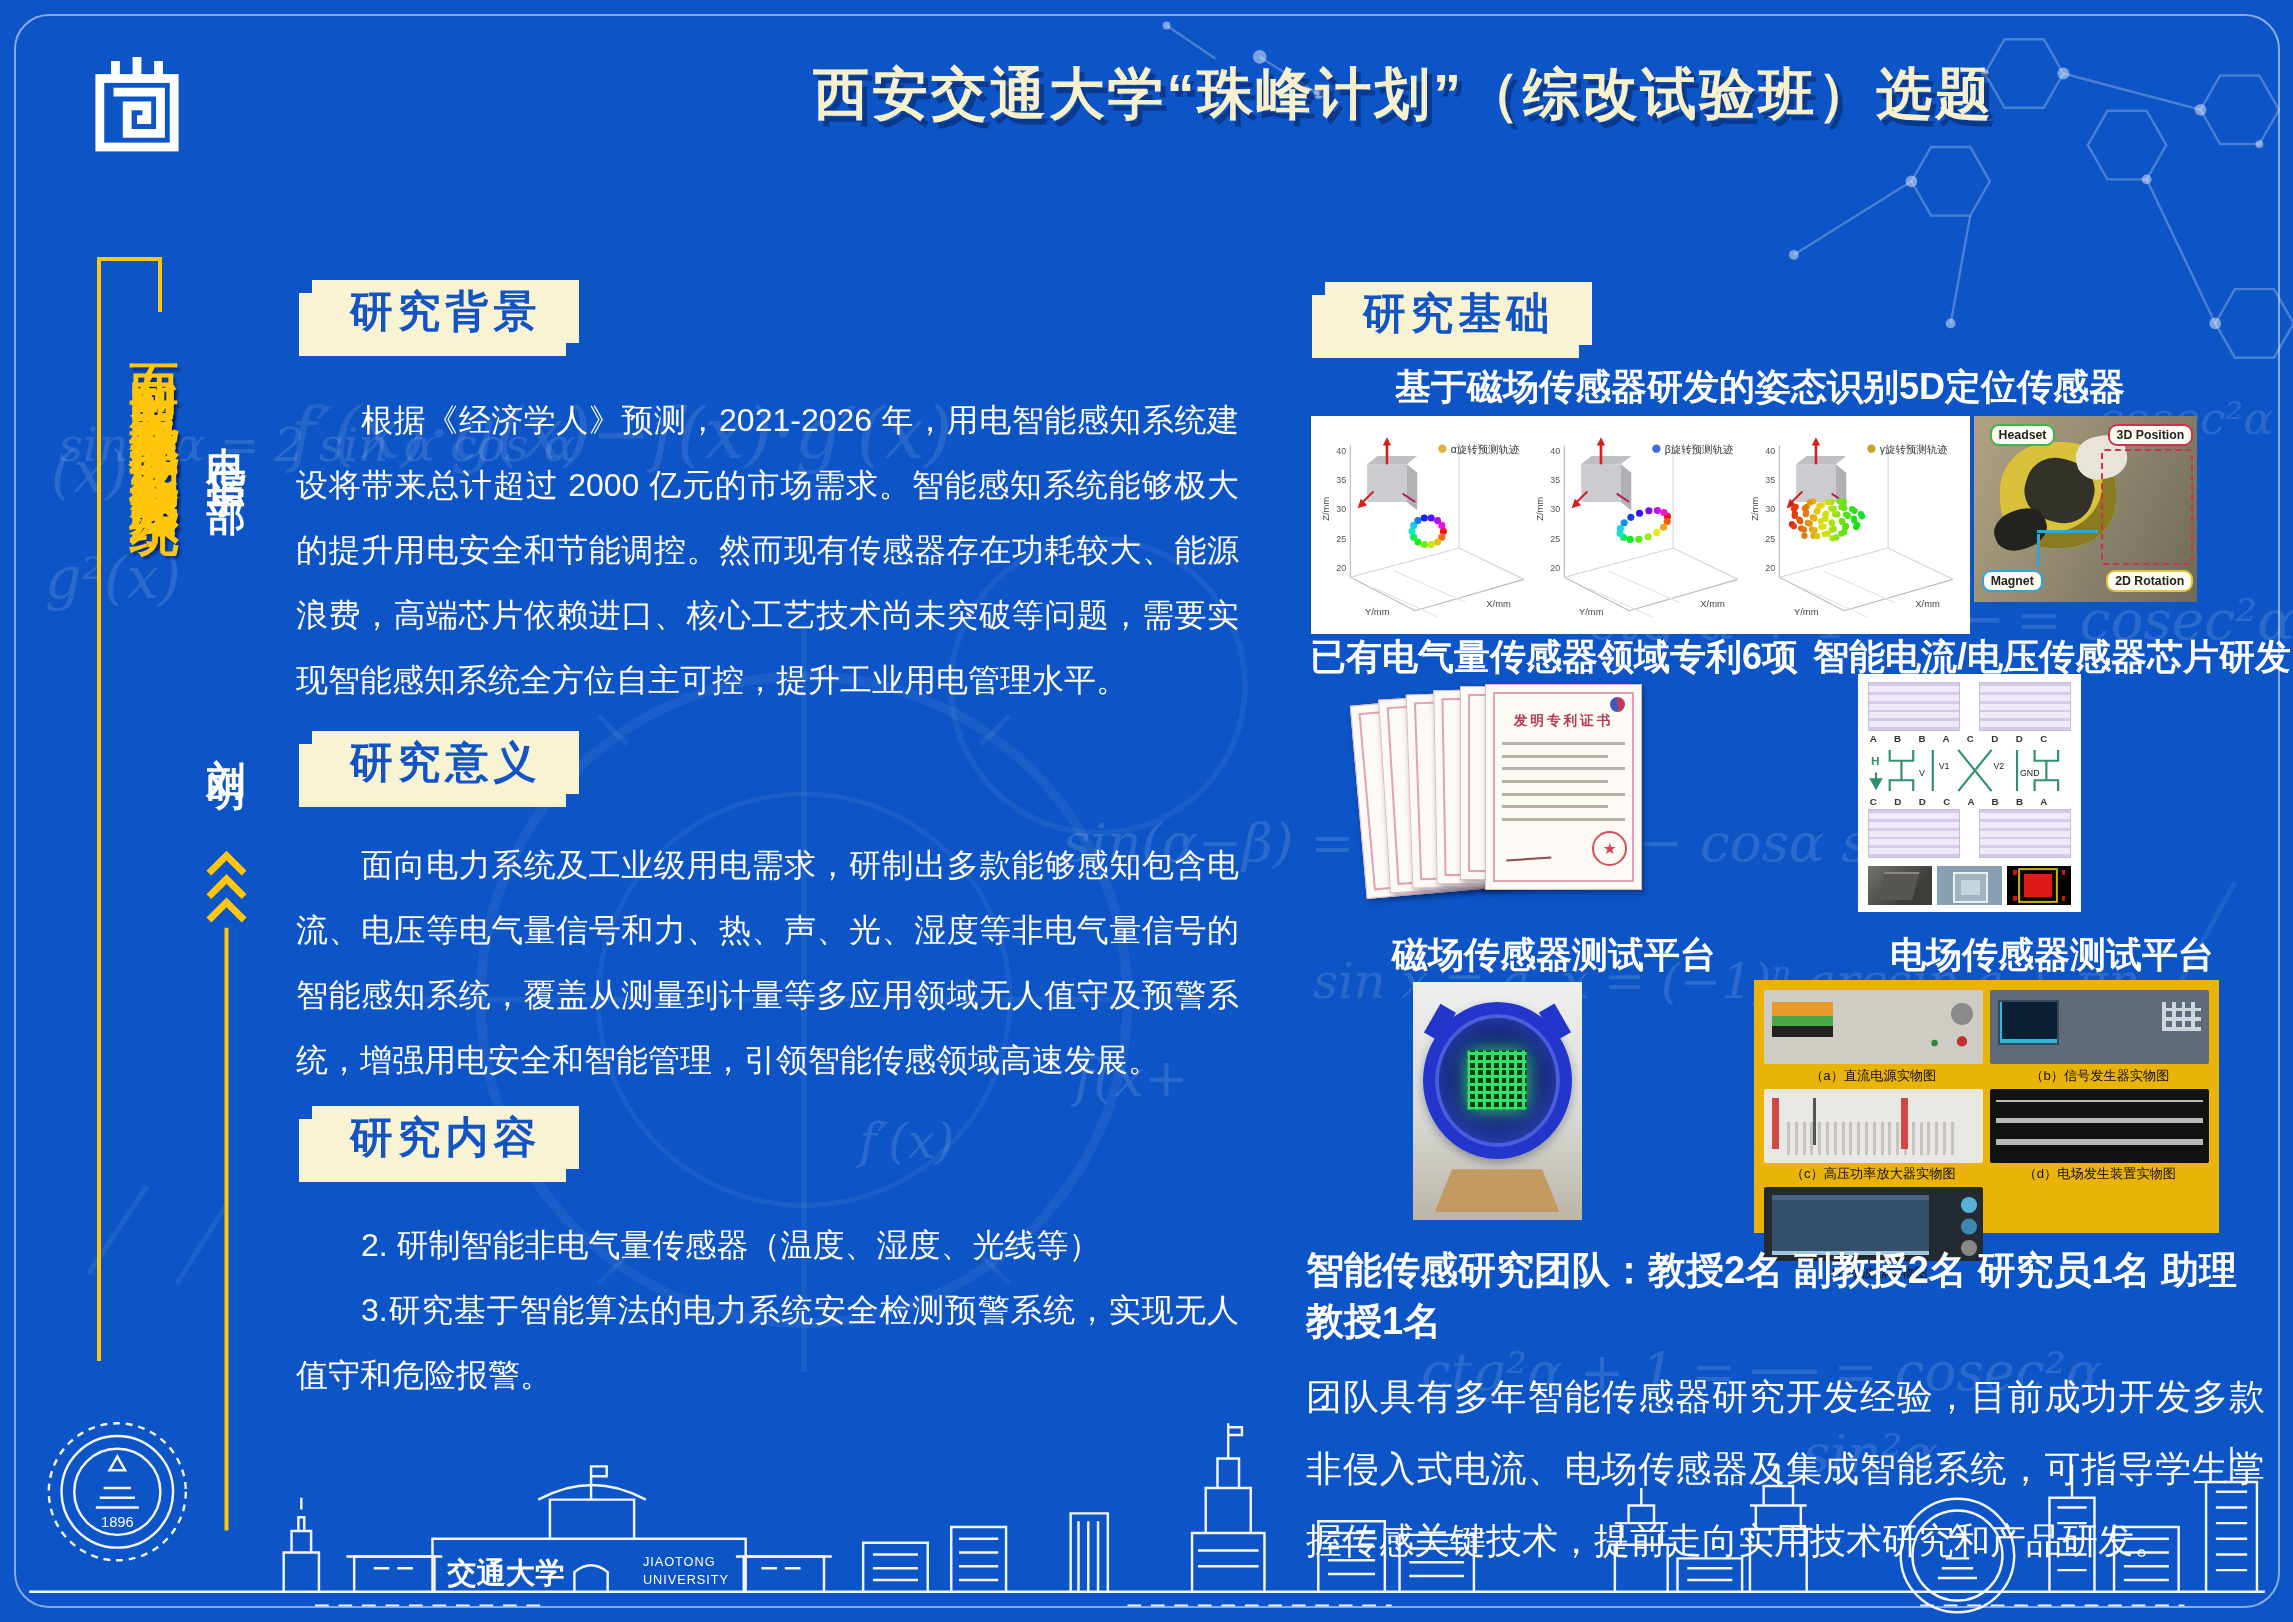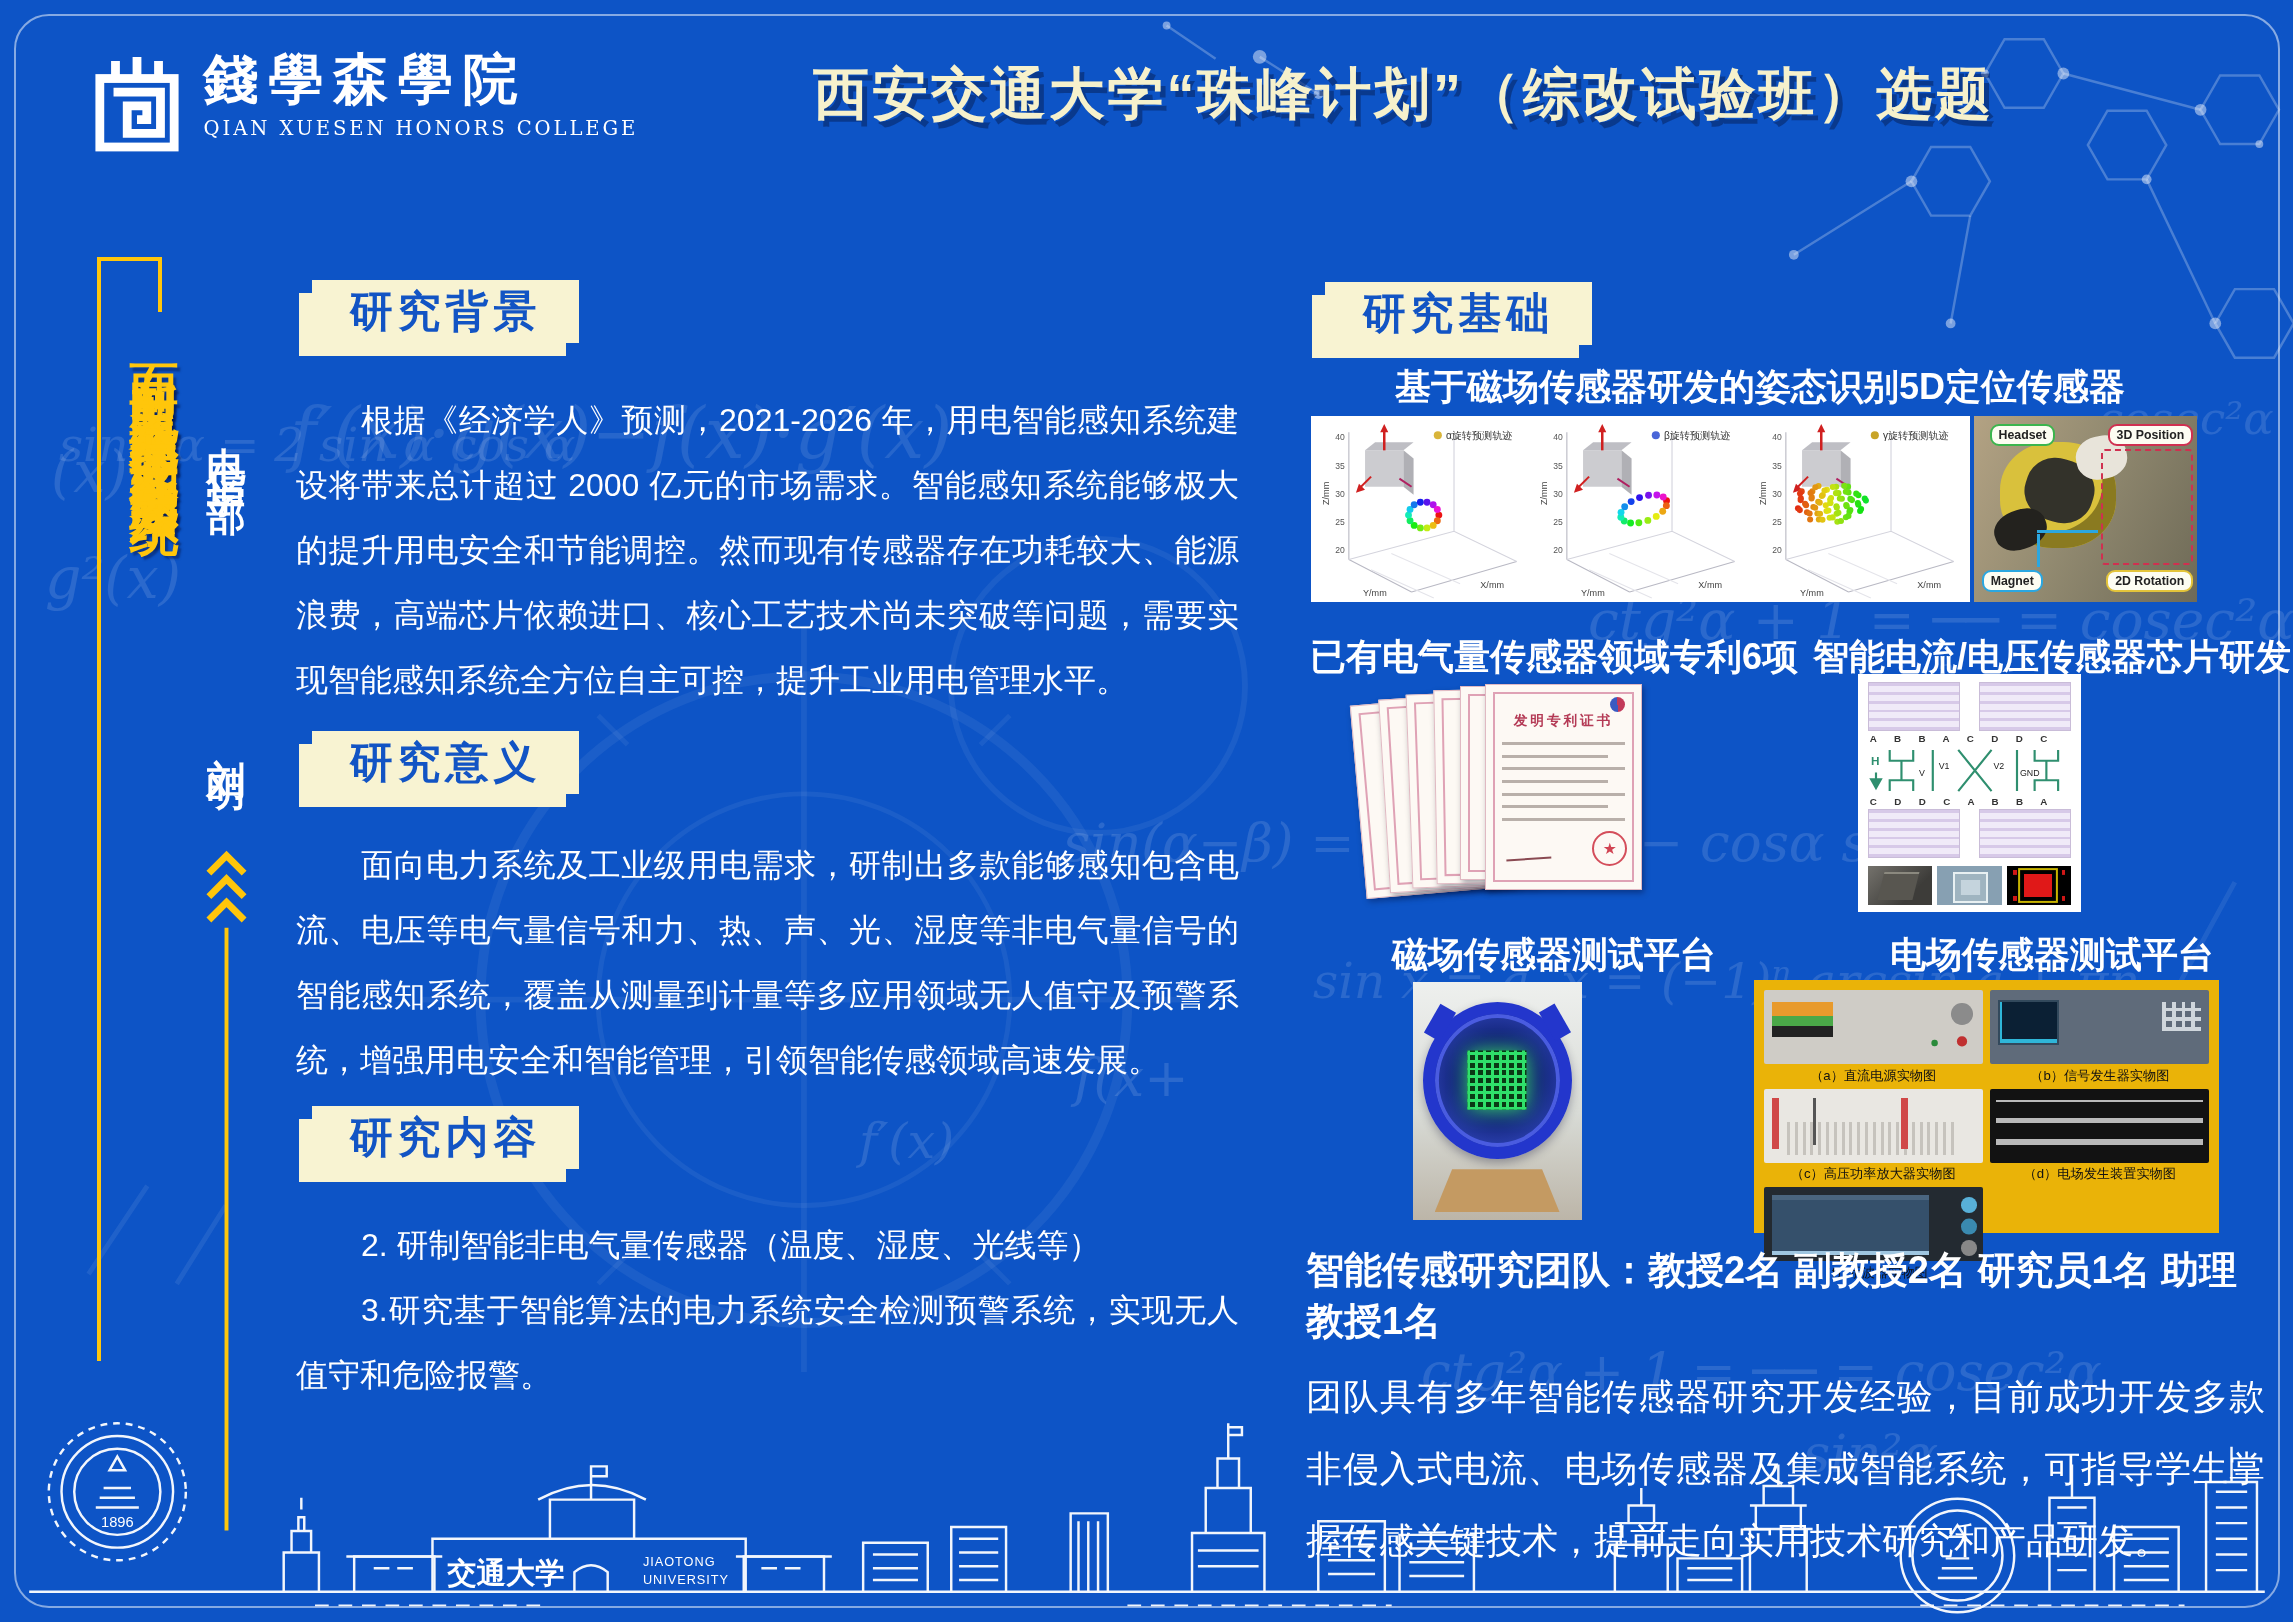--- a/index.html
+++ b/index.html
@@ -28,21 +28,21 @@
   .up-arrow{position:absolute;left:204px;top:849px}
   
   .sec-head{position:absolute;width:267px;height:63px}
   .sh-shadow{position:absolute;left:-12.7px;top:12.7px;width:100%;height:100%;background:#f8f3d2}
   .sh-box{position:absolute;inset:0;background:#f8f3d2;display:flex;align-items:center;justify-content:center;font-size:43px;font-weight:bold;color:#1254c4;letter-spacing:4.9px}
   .body-text{position:absolute;color:#fff;font-size:32px;line-height:65px;text-align:justify;text-indent:65px}
   .content-list{position:absolute;left:296px;top:1213px;width:943px}
   .content-list p{color:#fff;font-size:32px;line-height:65px;text-align:justify;text-indent:65px}
   
   .cap{position:absolute;color:#fff;font-size:36px;font-weight:bold;text-align:center}
-  .plots-panel{position:absolute;left:1311px;top:416px;width:659px;height:186px;background:#fff;display:flex;padding:2px}
+  .plots-panel{position:absolute;left:1311px;top:416px;width:659px;height:218px;background:#fff;display:flex;padding:8px}
   .plot3d{flex:1;position:relative}
   .headset-fig{position:absolute;left:1974px;top:416px;width:223px;height:186px;background:linear-gradient(115deg,#b3a283 0%,#938b71 45%,#6e6a57 100%);overflow:hidden}
   .blob{position:absolute;border-radius:45%}
   .ph-label{position:absolute;background:#fdfdf2;border-radius:9px;font-size:12.3px;font-weight:bold;color:#222;padding:2px 6.9px;border:2px solid;white-space:nowrap;z-index:3}
   .ph-zone{position:absolute;right:3.9px;top:33px;bottom:37px;width:92px;border:2.9px dashed #d03050;border-radius:3.9px;z-index:2}
   .ph-line{position:absolute;background:#2ba7e0;z-index:2}
   
   .patents{position:absolute;left:1358px;top:684px;width:288px;height:216px}
   .sheet{position:absolute;width:149px;height:194px;background:#fdf9f4;border:1px solid #e0b9c2;box-shadow:2px 2.9px 5.9px rgba(0,0,30,.35)}
   .sheet::before{content:"";position:absolute;inset:6.9px;border:2px solid #dfa2b5}
@@ -169,24 +169,20 @@
     </div>
 
   <div class="logo">
     <svg width="90" height="106" viewBox="0 0 92 108">
       <g stroke="#fff" stroke-width="9" fill="none">
         <path d="M46 8 V30 M24 12 V30 M68 12 V30"></path>
         <rect x="8" y="30" width="76" height="70"></rect>
         <path d="M22 44 H70 V86 H36 V58 H56 V72 H46"></path>
       </g>
     </svg>
-    <div>
-      <div class="logo-zh">錢學森學院</div>
-      <div class="logo-en">QIAN XUESEN HONORS COLLEGE</div>
-    </div>
   </div>
   <h1 class="main-title">西安交通大学“珠峰计划”（综改试验班）选题</h1>
 
   <div class="brk brk-v"></div>
   <div class="brk brk-h"></div>
   <div class="brk brk-t"></div>
   <div class="v topic-v">面向新型电力系统的非侵入式智能感知系统</div>
   <div class="v dept-v">电信学部</div>
   <div class="v adv-v">刘明</div>
   <svg class="up-arrow" width="45" height="686" viewBox="0 0 46 700">

